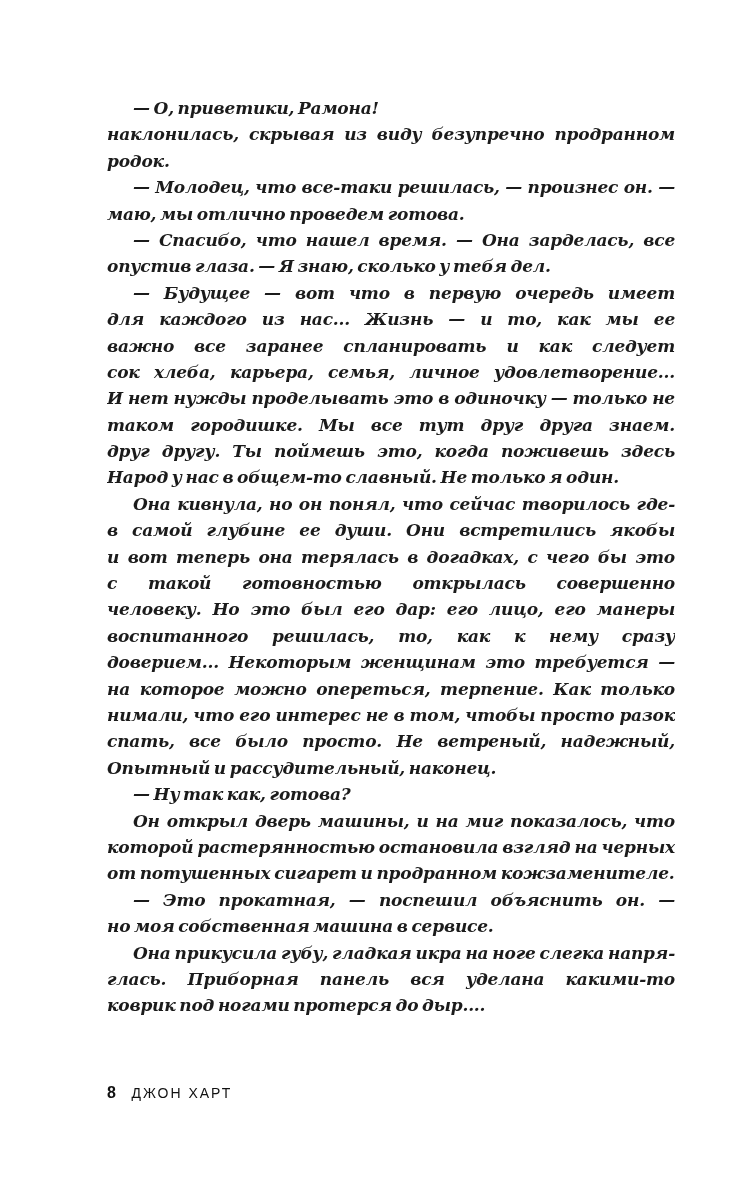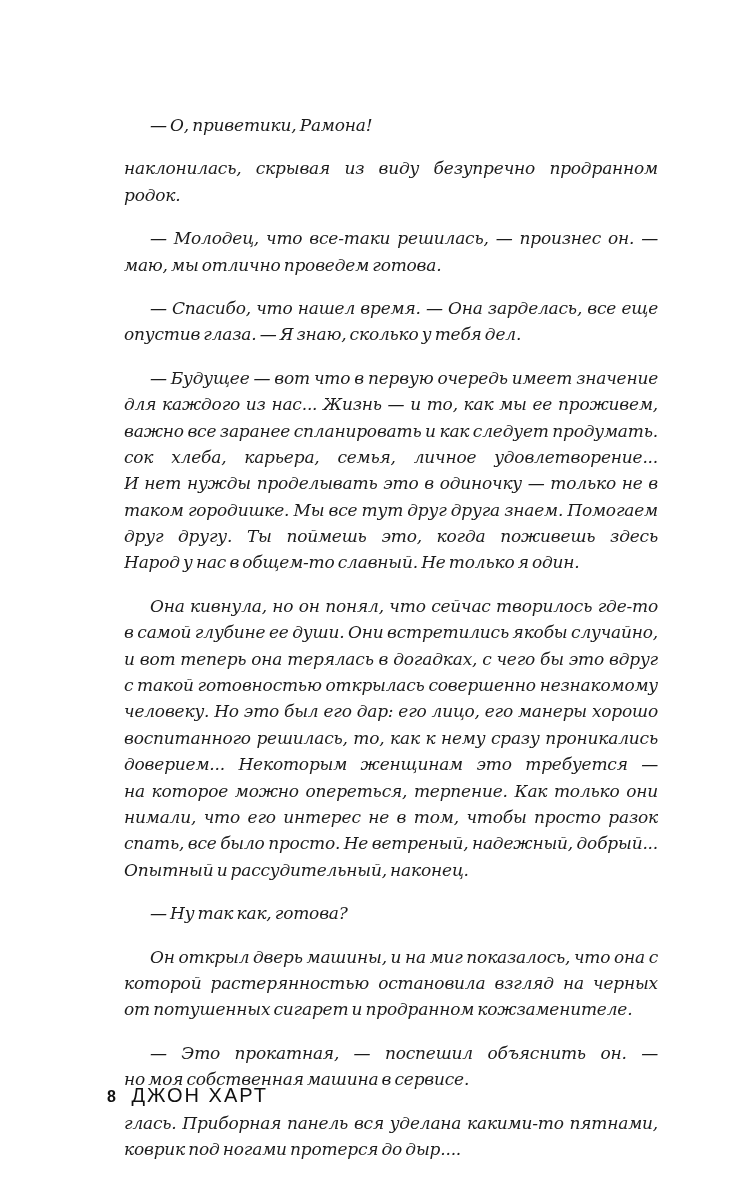--- a/index.html
+++ b/index.html
@@ -16,22 +16,23 @@
     font-family: "DejaVu Serif", serif;
   }
   .text-block {
     position: absolute;
     left: 107px;
     top: 95px;
     width: 568px;
     color: #1b1b1b;
   }
   .para {
-    margin: 17px;
+    margin: 0;
     padding: 0;
+    font-weight: bold;
   }
   .line {
     font-style: italic;
     font-size: 17px;
     letter-spacing: -0.2px;
     word-spacing: -2px;
     height: 26.4px;
     line-height: 26.4px;
     overflow: hidden;
     text-align: justify;
@@ -54,21 +55,21 @@
     gap: 15px;
     font-family: "Liberation Sans", sans-serif;
     color: #111111;
   }
   .pagenum {
     font-size: 16px;
     font-weight: bold;
     letter-spacing: 0.5px;
   }
   .running {
-    font-size: 20px;
+    font-size: 14px;
     letter-spacing: 2px;
     text-transform: uppercase;
   }
 </style>
 </head>
 <body>
 
 <div class="page">
   <main class="text-block">
       <div class="para">
@@ -115,20 +116,21 @@
       <div class="para">
         <div class="line first">Он открыл дверь машины, и на миг показалось, что она с не-</div>
         <div class="line">которой растерянностью остановила взгляд на черных ожогах</div>
         <div class="line last">от потушенных сигарет и продранном кожзаменителе.</div>
       </div>
       <div class="para">
         <div class="line first">— Это прокатная, — поспешил объяснить он. — Прости,</div>
         <div class="line last">но моя собственная машина в сервисе.</div>
       </div>
       <div class="para">
+        <div class="line first">Она прикусила губу, гладкая икра на ноге слегка напря-</div>
         <div class="line">глась. Приборная панель вся уделана какими-то пятнами,</div>
         <div class="line last">коврик под ногами протерся до дыр....</div>
       </div>
     </main>
   <footer class="footer">
     <span class="pagenum">8</span>
     <span class="running">ДЖОН ХАРТ</span>
   </footer>
 </div>
 

